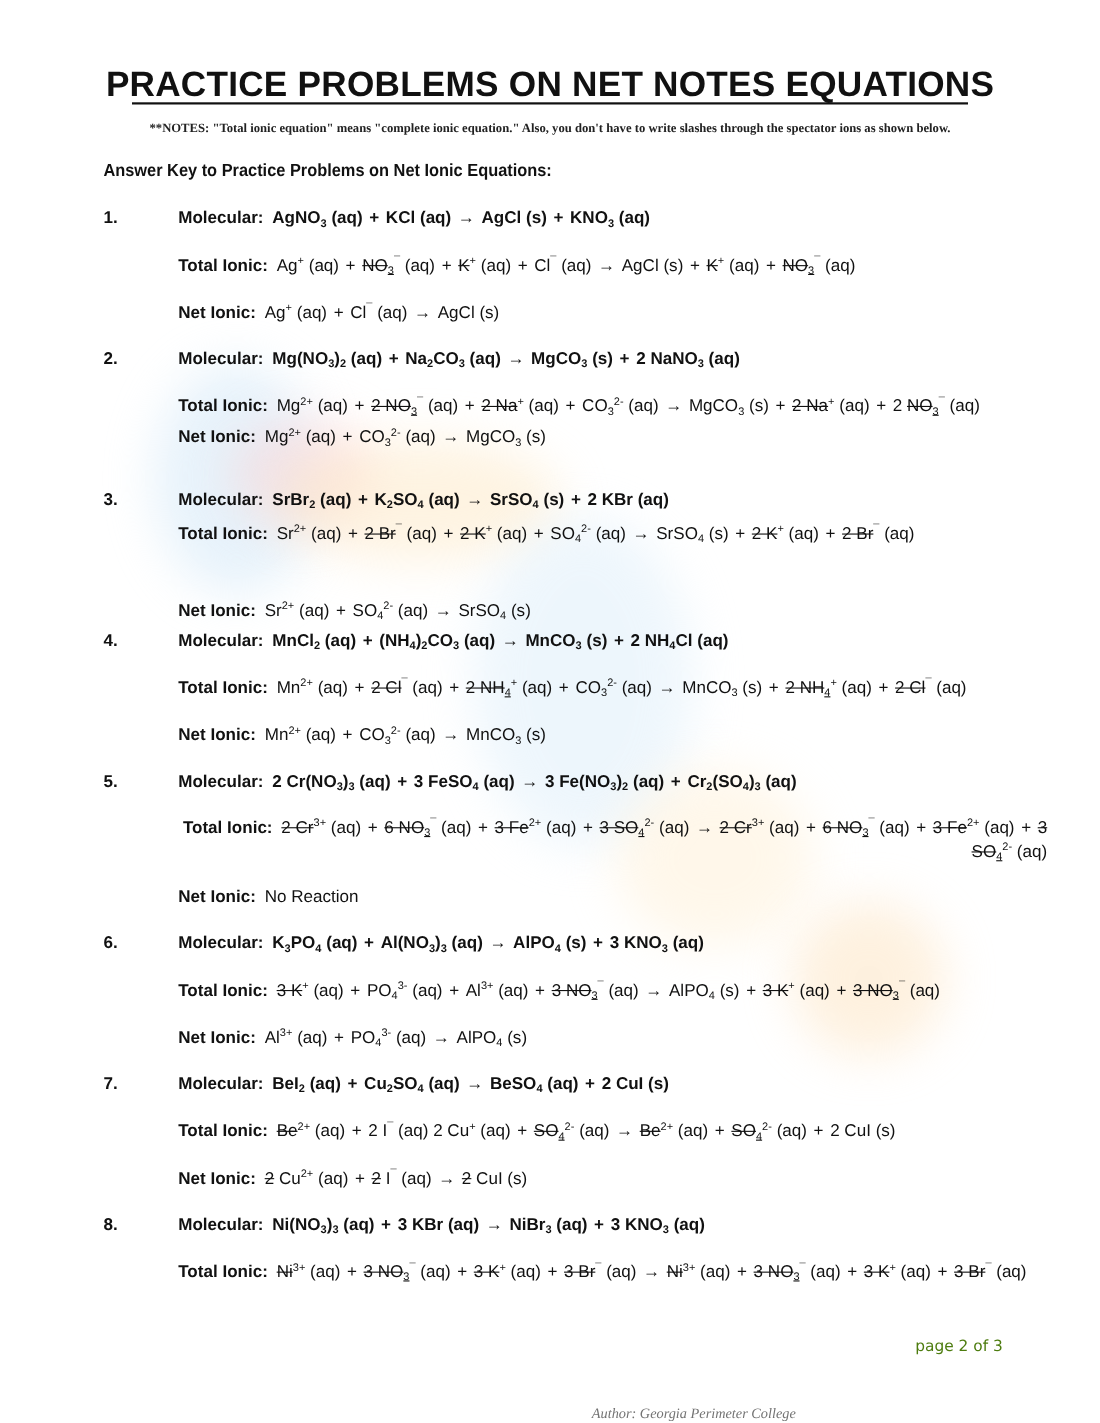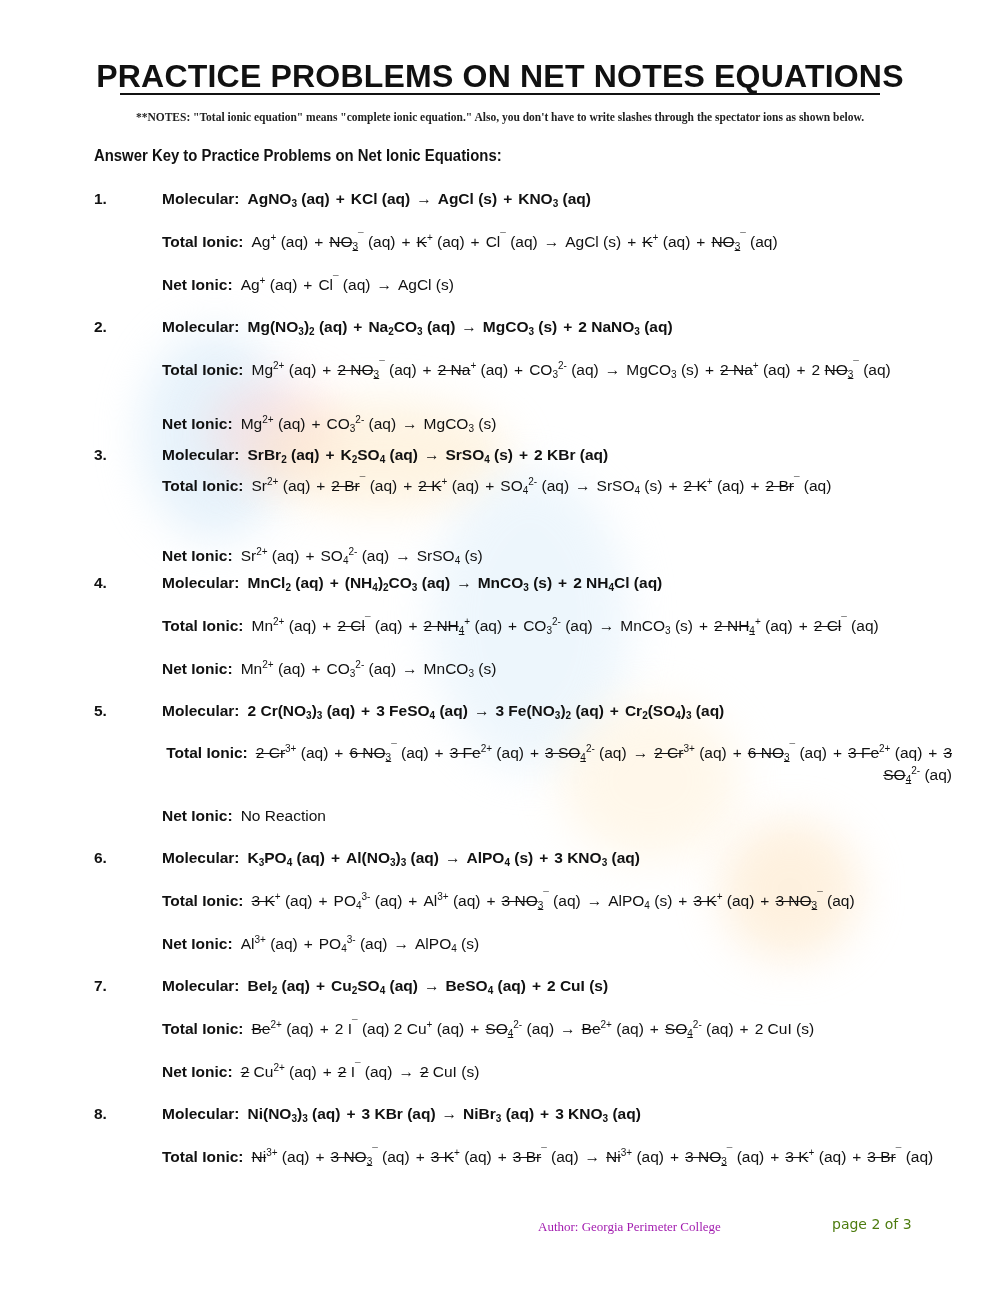--- a/index.html
+++ b/index.html
@@ -29,22 +29,22 @@
   .line { position: absolute; left: 29px; top: 0; margin-left: 39px; }
   .row.wrap .line { position: relative; left: 29px; display: block; width: 790px; }
   .lbl { font-weight: bold; margin-right: 8px; transform-origin: left; }
   .bold { font-weight: bold; }
   .eq { display: inline; }
   .op { margin: 0 6px; }
   .strike { text-decoration: line-through; text-decoration-thickness: 1px; }
   sub { font-size: 10px; vertical-align: -3px; line-height: 0; }
   sup { font-size: 10px; vertical-align: 6px; line-height: 0; }
   .footer-author {
-    position: absolute; left: 538px; top: 1219px;
-    font-family: "Liberation Serif", serif; font-size: 13px; color: #a21caf;
+    position: absolute; left: 538px; top: 1277px;
+    font-family: "Liberation Serif", serif; font-size: 13px; color: #737373; font-style: italic;
   }
   .footer-page {
     position: absolute; left: 832px; top: 1216px;
     font-family: "DejaVu Sans", sans-serif; font-size: 14px; color: #4d7c0f;
   }
 </style>
 </head>
 <body>
 
 <div class="wm" style="left:140px;top:330px;width:150px;height:210px;background:#cfe6f7;"></div>
@@ -80,21 +80,21 @@
       <div class="row">
         <span class="num">2.</span>
         <span class="line"><span class="lbl">Molecular:</span><span class="eq"><span class="bold"><span>Mg(NO<sub>3</sub></span></span><span class="bold"><span>)<sub>2</sub></span></span><span class="bold"><span> (aq)</span></span><span class="op bold">+</span><span class="bold"><span>Na<sub>2</sub></span></span><span class="bold"><span>CO<sub>3</sub></span></span><span class="bold"><span> (aq)</span></span><span class="op bold">→</span><span class="bold"><span>MgCO<sub>3</sub></span></span><span class="bold"><span> (s)</span></span><span class="op bold">+</span><span class="bold"><span>2 NaNO<sub>3</sub></span></span><span class="bold"><span> (aq)</span></span></span></span>
       </div>
     </div>
     <div class="problem" style="top: 358px;">
       <div class="row">
         <span class="line"><span class="lbl">Total Ionic:</span><span class="eq"><span><span>Mg</span><sup>2+</sup></span><span><span> (aq)</span></span><span class="op">+</span><span><span class="strike">2 NO<sub>3</sub></span><sup>¯</sup></span><span><span> (aq)</span></span><span class="op">+</span><span><span class="strike">2 Na</span><sup>+</sup></span><span><span> (aq)</span></span><span class="op">+</span><span><span>CO<sub>3</sub></span><sup>2-</sup></span><span><span> (aq)</span></span><span class="op">→</span><span><span>MgCO<sub>3</sub></span></span><span><span> (s)</span></span><span class="op">+</span><span><span class="strike">2 Na</span><sup>+</sup></span><span><span> (aq)</span></span><span class="op">+</span><span><span>2 </span></span><span><span class="strike">NO<sub>3</sub></span><sup>¯</sup></span><span><span> (aq)</span></span></span></span>
       </div>
     </div>
-    <div class="problem" style="top: 412px; text-decoration: underline;">
+    <div class="problem" style="top: 386px; text-decoration: underline;">
       <div class="row">
         <span class="line"><span class="lbl">Net Ionic:</span><span class="eq"><span><span>Mg</span><sup>2+</sup></span><span><span> (aq)</span></span><span class="op">+</span><span><span>CO<sub>3</sub></span><sup>2-</sup></span><span><span> (aq)</span></span><span class="op">→</span><span><span>MgCO<sub>3</sub></span></span><span><span> (s)</span></span></span></span>
       </div>
     </div>
     <div class="problem" style="top: 443px;">
       <div class="row">
         <span class="num">3.</span>
         <span class="line"><span class="lbl">Molecular:</span><span class="eq"><span class="bold"><span>SrBr<sub>2</sub></span></span><span class="bold"><span> (aq)</span></span><span class="op bold">+</span><span class="bold"><span>K<sub>2</sub></span></span><span class="bold"><span>SO<sub>4</sub></span></span><span class="bold"><span> (aq)</span></span><span class="op bold">→</span><span class="bold"><span>SrSO<sub>4</sub></span></span><span class="bold"><span> (s)</span></span><span class="op bold">+</span><span class="bold"><span>2 KBr (aq)</span></span></span></span>
       </div>
     </div>

